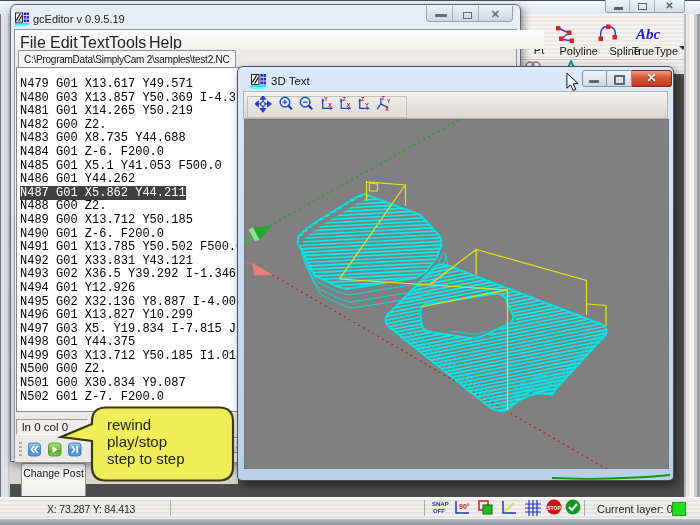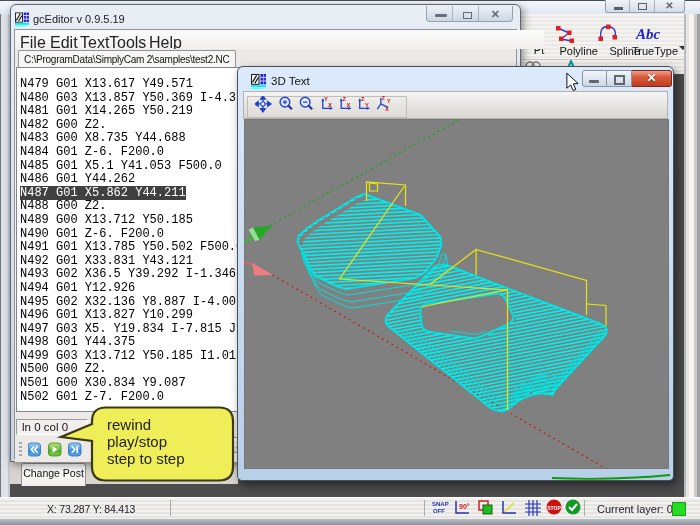--- a/index.html
+++ b/index.html
@@ -92,21 +92,21 @@
   <path d="M95,6 h16 M95,10 h16 M95,14 h16 M99,2 v16 M103,2 v16 M107,2 v16" stroke="#2233bb" stroke-width="1.2"></path>
 
   <circle cx="124" cy="9" r="7.5" fill="#cc1111"></circle>
   <text x="124" y="11.5" font-size="5" font-weight="bold" fill="#fff" text-anchor="middle" font-family="Liberation Sans">STOP</text>
 
   <circle cx="143" cy="9" r="7.5" fill="#119922"></circle>
   <path d="M139,9 l3,3 l5,-6" stroke="#fff" stroke-width="2" fill="none"></path>
 </svg>
 
 <div class="abs" style="left:10px;top:461px;width:228px;height:23px;background:#d8d5d1;"></div>
-<div class="abs" style="left:21px;top:463px;width:65px;height:23px;background:linear-gradient(#ffffff,#efeeec);
+<div class="abs" style="left:21px;top:463px;width:65px;height:33px;background:linear-gradient(#ffffff,#efeeec);
   border:1px solid #9a968f;border-bottom:none;border-radius:3px 3px 0 0;box-sizing:border-box;
   font-size:10.5px;color:#111;text-align:center;line-height:18px;white-space:nowrap;">Change Post</div>
 
 <div class="abs" style="left:10px;top:4px;width:511px;height:458px;border-radius:6px 6px 0 0;
   background:linear-gradient(#e9eef5,#c8d4e2);border:1px solid #5f6672;box-sizing:border-box;
   box-shadow:2px 3px 8px rgba(0,0,0,0.45);">
 
   <svg style="position:absolute;left:4px;top:7px;" width="14" height="15" viewBox="0 0 16 16">
     <rect x="0.5" y="0.5" width="8" height="10.5" fill="#fff" stroke="#111" stroke-width="1"></rect>
     <path d="M1.5,9 L6,1.5 M4,10 L8,3.5" stroke="#111" stroke-width="1.3"></path>

